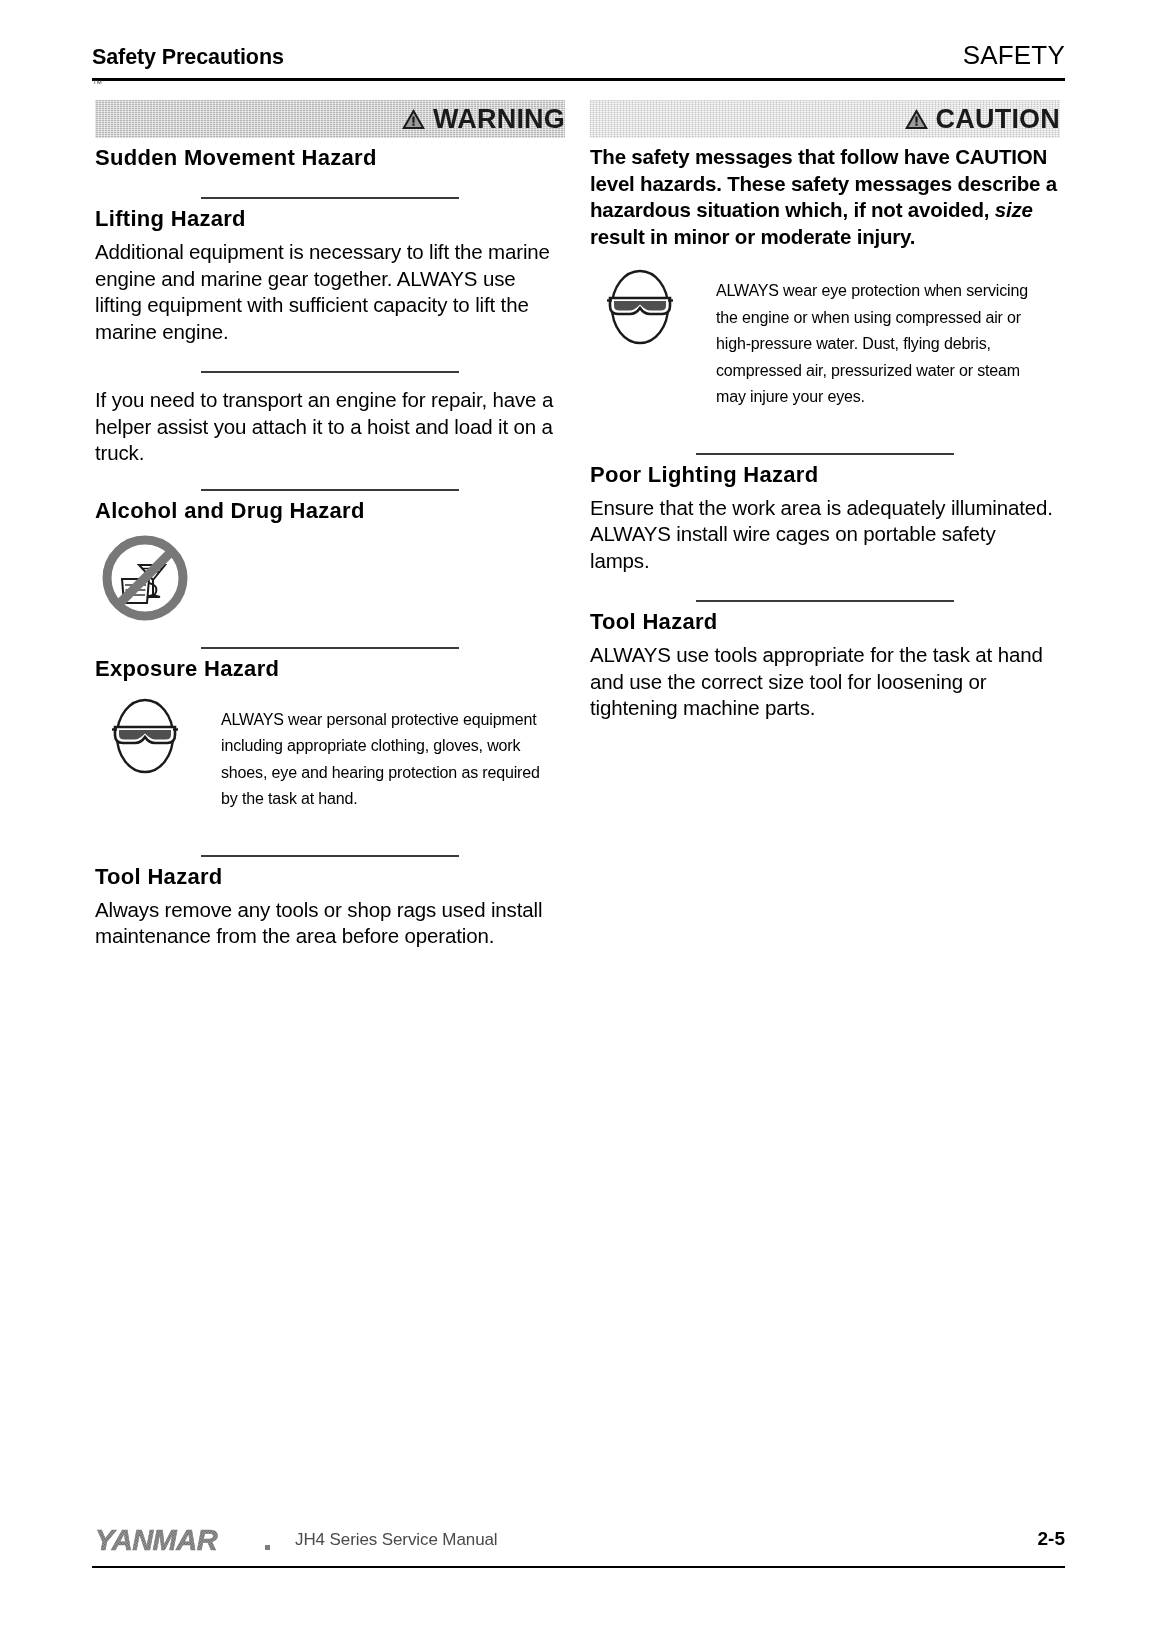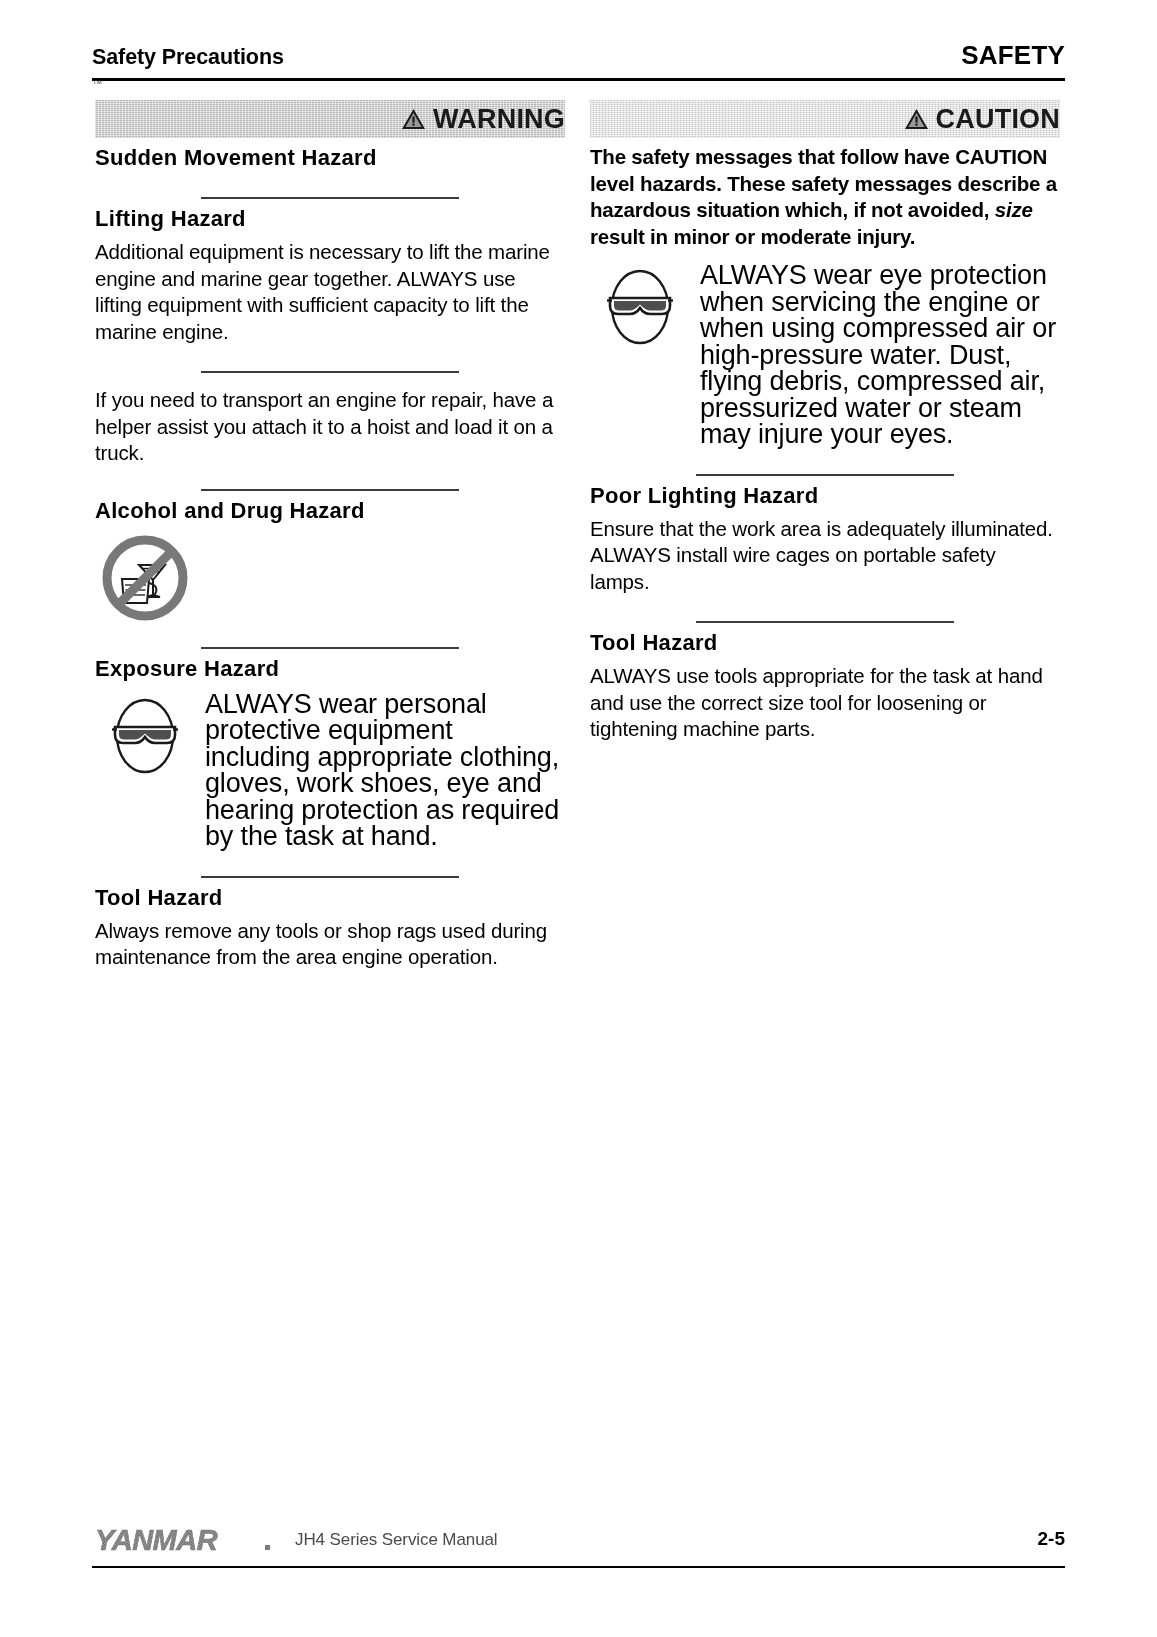--- a/index.html
+++ b/index.html
@@ -31,21 +31,21 @@
     align-items: baseline;
     justify-content: space-between;
   }
   .header-left {
     font-size: 21.5px;
     font-weight: bold;
     letter-spacing: -0.1px;
   }
   .header-right {
     font-size: 26px;
-    font-weight: bold;
+    font-weight: normal;
     letter-spacing: 0.2px;
   }
   .header-rule {
     position: absolute;
     left: 92px;
     top: 78px;
     width: 973px;
     height: 3px;
     background: #000;
   }
@@ -148,23 +148,23 @@
     width: 100px;
     display: flex;
     justify-content: center;
     padding-top: 4px;
   }
   .icon-row .icon-text {
     flex: 1 1 auto;
     padding-top: 2px;
   }
   .icon-row .icon-text p {
-    font-size: 27px;
+    font-size: 16px;
     line-height: 26.5px;
-    margin: 0;
+    margin: 16px;
     letter-spacing: -0.15px;
   }
 
   .spacer-sm { height: 14px; }
 
   
   .footer-rule {
     position: absolute;
     left: 92px;
     top: 1566px;
@@ -281,21 +281,21 @@
         </svg>
       </div>
       <div class="icon-text">
         <p>ALWAYS wear personal protective equipment including appropriate clothing, gloves, work shoes, eye and hearing protection as required by the task at hand.</p>
       </div>
     </div>
 
     <div class="divider"></div>
 
     <h2 class="hazard-title">Tool Hazard</h2>
-    <p class="body">Always remove any tools or shop rags used during maintenance from the area engine operation.</p>
+    <p class="body">Always remove any tools or shop rags used install maintenance from the area before operation.</p>
 
   </div>
 
   <div class="col col-right">
 
     <div class="banner banner-caution">
       <div class="banner-inner">
         <svg class="tri-icon" viewBox="0 0 25 22">
           <polygon points="12.5,1 24,21 1,21" fill="#1a1a1a"></polygon>
           <polygon points="12.5,5 20.5,19 4.5,19" fill="#9a9a9a"></polygon>

